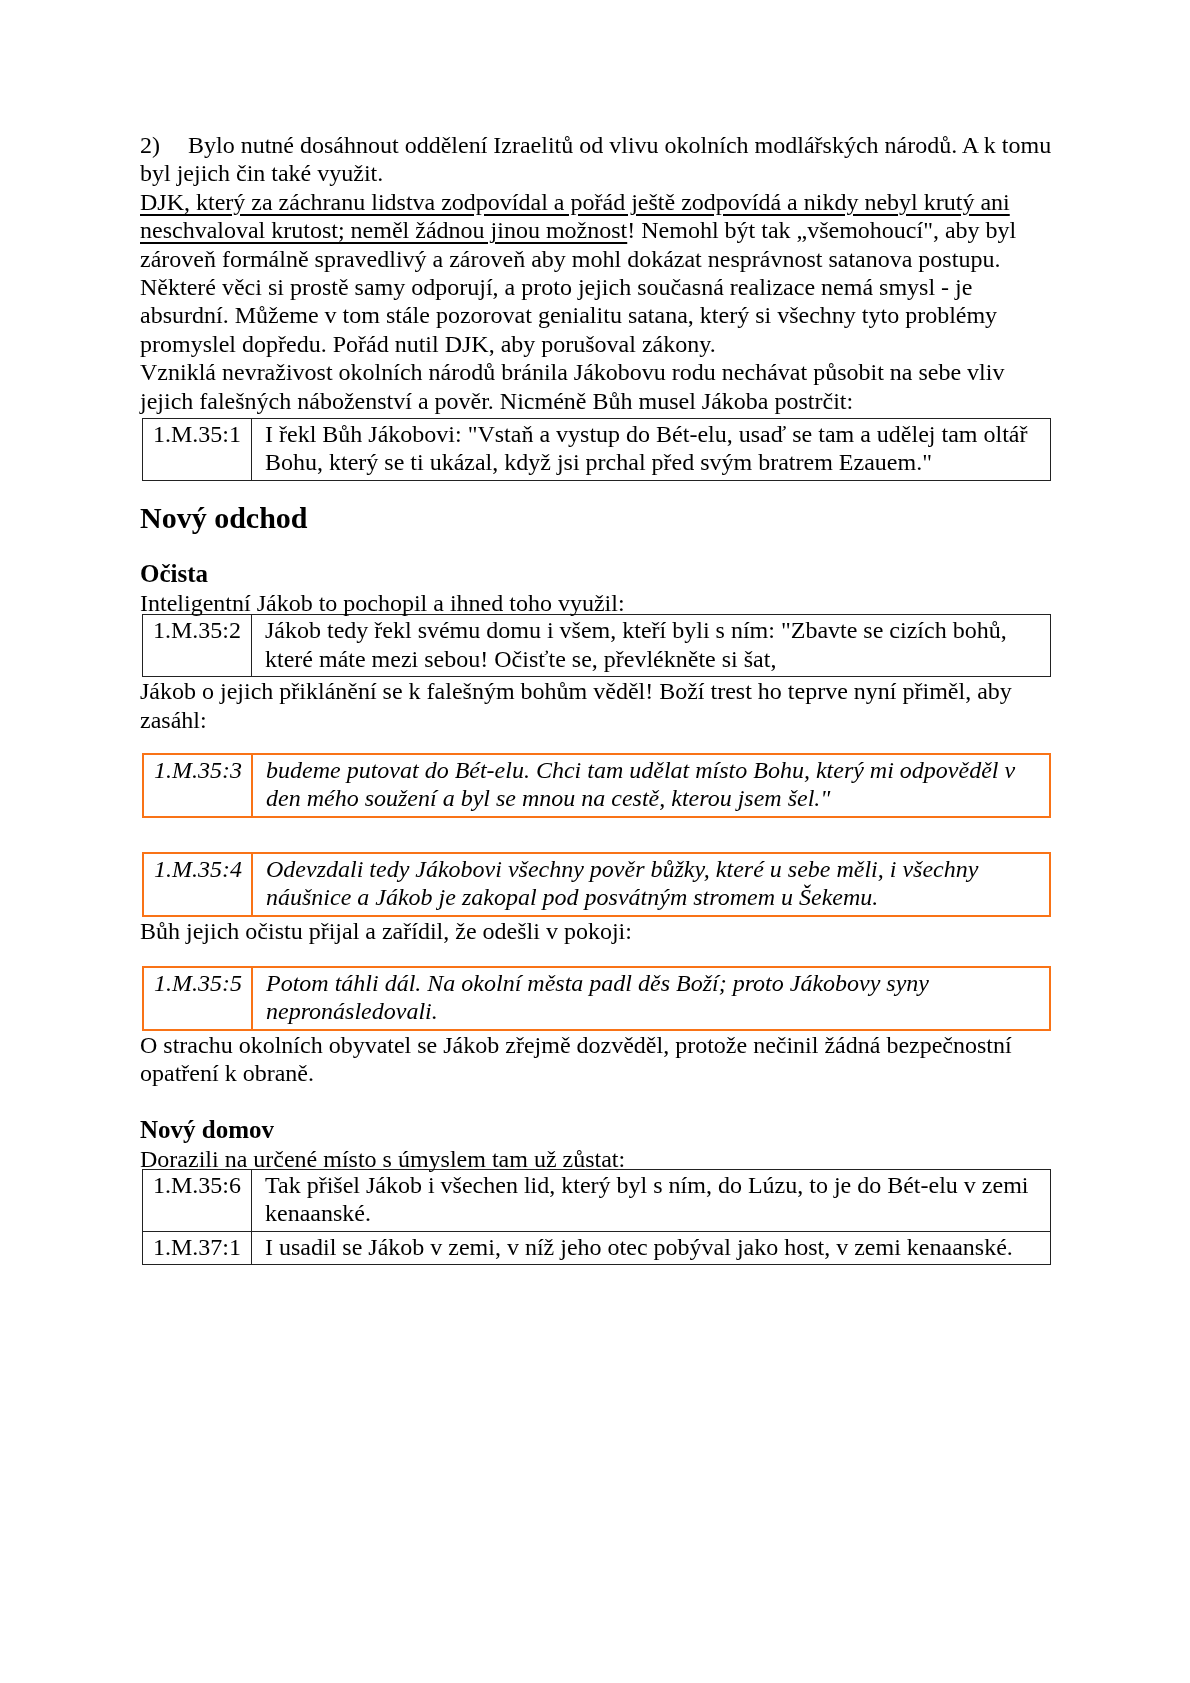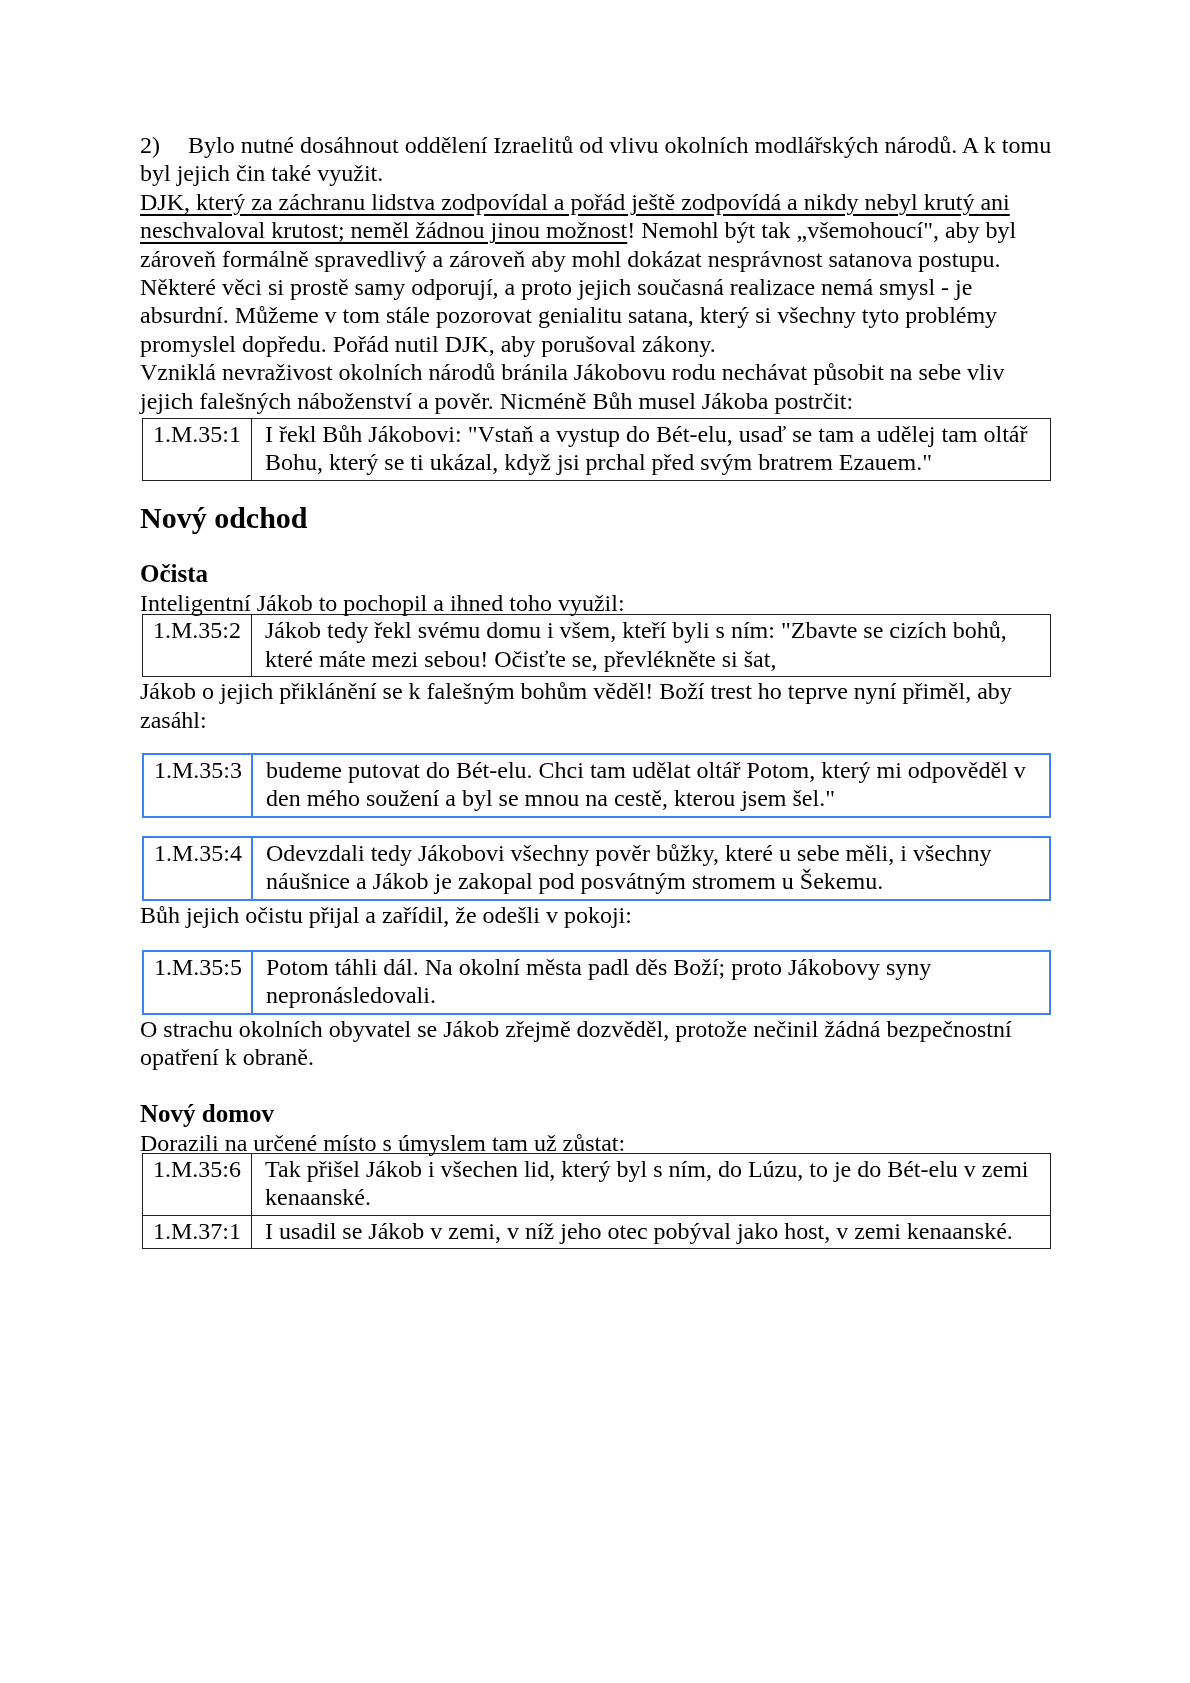--- a/index.html
+++ b/index.html
@@ -56,25 +56,25 @@
     line-height: 28.4px;
   }
   table.verse-table td { vertical-align: top; }
   table.verse-table td.ref {
     width: 109px;
     padding: 1px 16px 3px 10px;
     box-sizing: border-box;
   }
   table.verse-table td.vtext { padding: 1px 8px 3px 13px; }
   table.thin  td { border: 1px solid #222222; }
-  table.thick td { border: 2px solid #3b82f6; }
+  table.thick td { border: 2px solid #f97316; font-style: italic; }
   table.t1 { margin-top: 3px; }
   table.t2 { margin-top: -3px; }
   table.t3 { margin-top: 19px; }
-  table.t4 { margin-top: 18px; }
+  table.t4 { margin-top: 34px; }
   table.t5 { margin-top: 21px; }
   table.t6 { margin-top: -4px; }
   table.t5 td { padding-bottom: 15px; }
 </style>
 </head>
 <body>
 
 <div class="page">
 
   <p class="body-text"><span class="list-marker">2)</span><span>Bylo nutné dosáhnout oddělení Izraelitů od vlivu okolních modlářských národů. A k tomu byl jejich čin také využit.</span></p>
@@ -106,21 +106,21 @@
     </tr>
   </tbody>
     </table>
 
   <p class="body-text mt-knew">Jákob o jejich přiklánění se k falešným bohům věděl! Boží trest ho teprve nyní přiměl, aby zasáhl:</p>
 
   <table class="verse-table thick t3">
     <tbody>
         <tr>
       <td class="ref">1.M.35:3</td>
-      <td class="vtext">budeme putovat do Bét-elu. Chci tam udělat oltář Potom, který mi odpověděl v den mého soužení a byl se mnou na cestě, kterou jsem šel."</td>
+      <td class="vtext">budeme putovat do Bét-elu. Chci tam udělat místo Bohu, který mi odpověděl v den mého soužení a byl se mnou na cestě, kterou jsem šel."</td>
     </tr>
   </tbody>
     </table>
 
 
   <table class="verse-table thick t4">
     <tbody>
         <tr>
       <td class="ref">1.M.35:4</td>
       <td class="vtext">Odevzdali tedy Jákobovi všechny pověr bůžky, které u sebe měli, i všechny náušnice a Jákob je zakopal pod posvátným stromem u Šekemu.</td>

